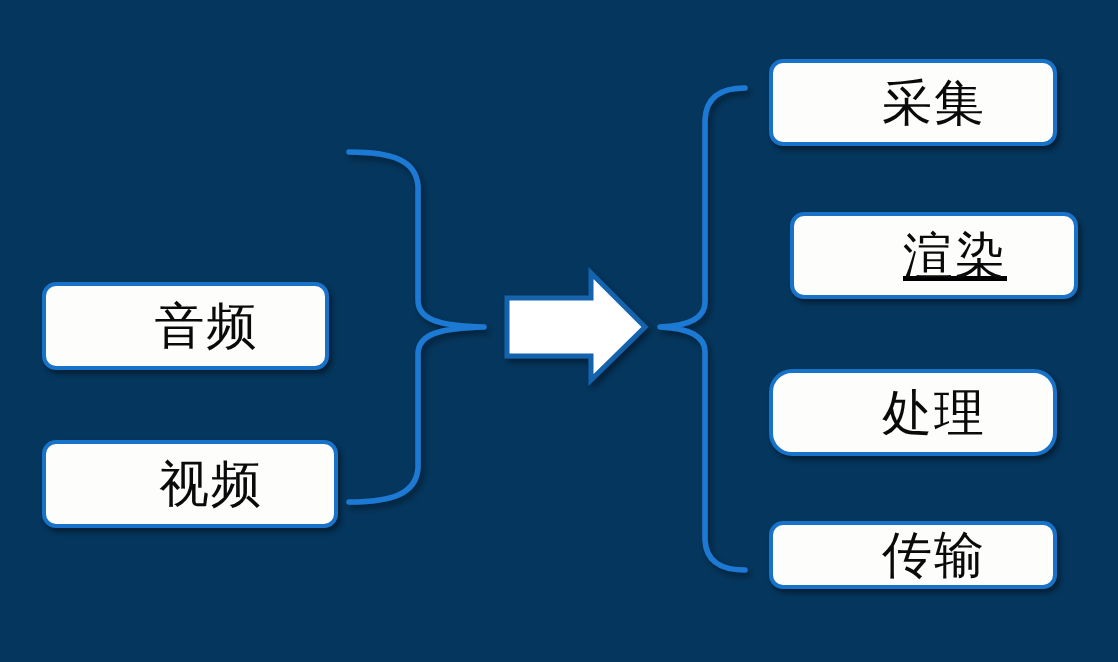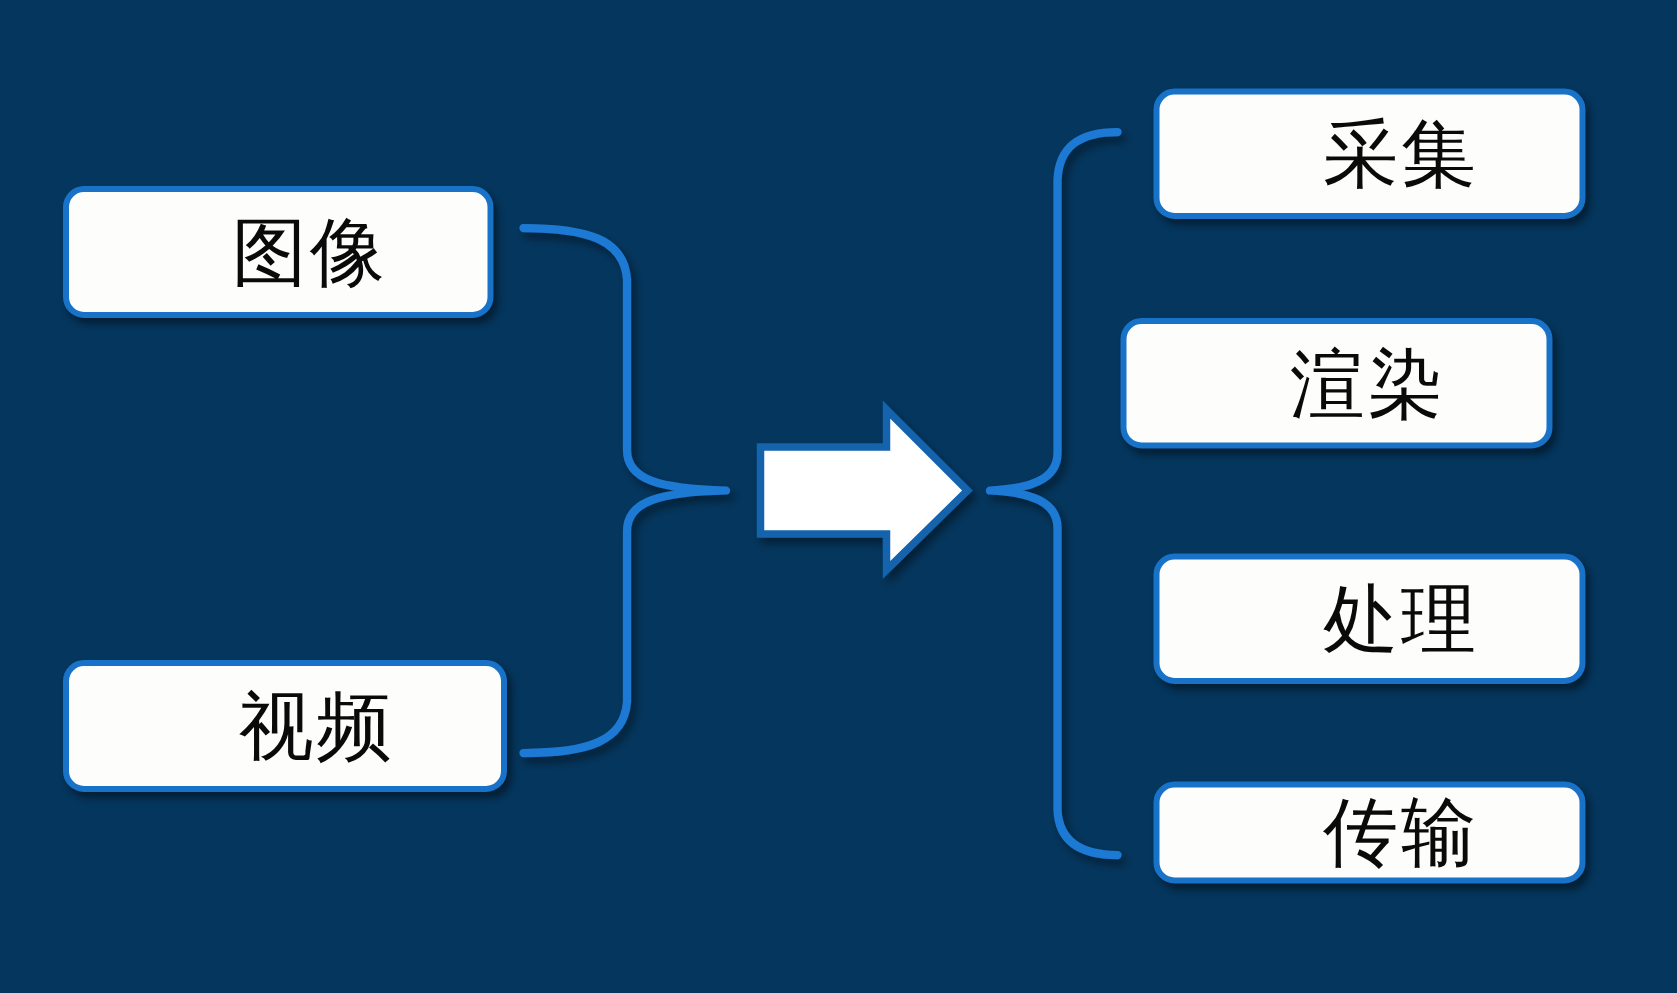--- a/index.html
+++ b/index.html
@@ -38,22 +38,22 @@
     letter-spacing: 2px;
     white-space: nowrap;
     user-select: none;
   }
   
   #box-image   { left: 42px;  top: 124px; width: 287px; height: 88px; }
   #box-audio   { left: 42px;  top: 282px; width: 287px; height: 88px; }
   #box-video   { left: 42px;  top: 440px; width: 296px; height: 88px; }
   
   #box-capture  { left: 769px; top: 59px;  width: 288px; height: 87px; }
-  #box-render   { left: 747px; top: 212px; width: 288px; height: 87px; }
-  #box-process  { left: 769px; top: 369px; width: 288px; height: 87px; }
+  #box-render   { left: 790px; top: 212px; width: 288px; height: 87px; text-decoration: underline; }
+  #box-process  { left: 769px; top: 369px; width: 288px; height: 87px; border-radius: 23px; }
   #box-transmit { left: 769px; top: 521px; width: 288px; height: 68px; }
 
   .svg-layer {
     position: absolute;
     left: 0;
     top: 0;
     width: 1118px;
     height: 662px;
     pointer-events: none;
   }
@@ -69,24 +69,24 @@
     stroke: #1263ad;
     stroke-width: 5;
     stroke-linejoin: miter;
   }
 </style>
 </head>
 <body>
 
 <div id="canvas">
 
-  <div class="node-box" id="box-image">
-    <span class="node-label">图像</span>
+
+  <div class="node-box" id="box-audio">
+    <span class="node-label">音频</span>
   </div>
-
 
   <div class="node-box" id="box-video">
     <span class="node-label">视频</span>
   </div>
 
   <div class="node-box" id="box-capture">
     <span class="node-label">采集</span>
   </div>
 
   <div class="node-box" id="box-render">

